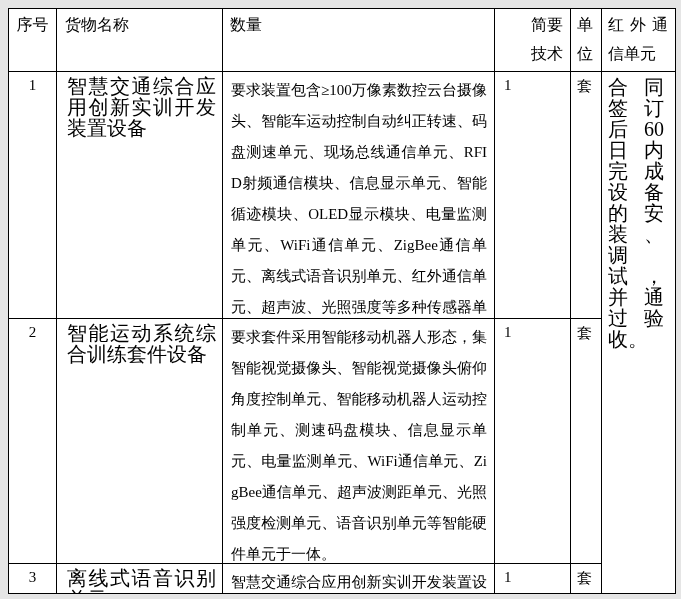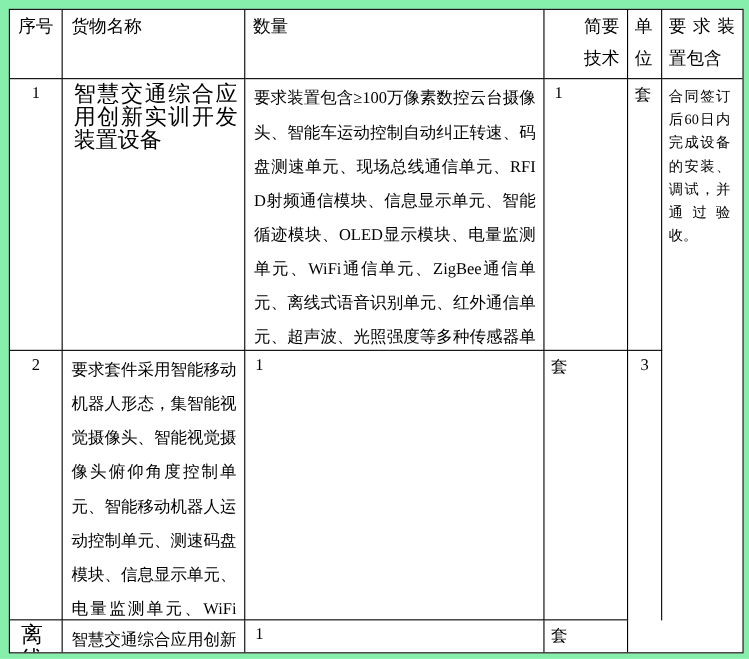--- a/index.html
+++ b/index.html
@@ -6,21 +6,21 @@
   body{
     width:681px;height:599px;
     background:#ffffff;
     font-family:"Liberation Serif","DejaVu Serif",serif;
     color:#000000;
     overflow:hidden;
   }
   .page{
     position:relative;
     width:681px;height:599px;
-    background:#86efac;
+    background:#e5e5e5;
   }
   .doc-table{
     position:absolute;
     left:8px;top:8px;
     width:668px;
     border:1px solid #000;
     display:grid;
     grid-template-columns:48px 166px 272px 76px 31px 1fr;
     grid-template-rows:63px 247px 245px 29px;
     box-sizing:border-box;
@@ -77,49 +77,50 @@
     font-size:15px;
     padding:5px 0 0 9px;
   }
   .cell-unit{
     font-size:15px;
     padding:5px 0 0 6px;
   }
   .cell-contract{
     grid-column:6;
     grid-row:2 / 5;
-    font-size:13px;
+    font-size:20px;
     line-height:21px;
     padding:5px 11px 0 6px;
     text-align:justify;
     text-justify:inter-character;
   }
 </style>
 </head>
 <body>
 
 <div class="page">
   <div class="doc-table">
 
     <div class="cell hcell h-no">序号</div>
     <div class="cell hcell h-name">货物名称</div>
     <div class="cell hcell h-qty">数量</div>
     <div class="cell hcell h-spec">简要技术规格</div>
     <div class="cell hcell h-unit">单位</div>
-    <div class="cell hcell h-date no-right">要求装置包含</div>
+    <div class="cell hcell h-date no-right">红外通信单元</div>
 
     <div class="cell cell-no">1</div>
     <div class="cell cell-name">智慧交通综合应用创新实训开发装置设备</div>
     <div class="cell cell-spec">要求装置包含≥100万像素数控云台摄像头、智能车运动控制自动纠正转速、码盘测速单元、现场总线通信单元、RFID射频通信模块、信息显示单元、智能循迹模块、OLED显示模块、电量监测单元、WiFi通信单元、ZigBee通信单元、离线式语音识别单元、红外通信单元、超声波、光照强度等多种传感器单元。</div>
     <div class="cell cell-qty">1</div>
     <div class="cell cell-unit">套</div>
 
     <div class="cell cell-contract no-right no-bottom">合同签订后60日内完成设备的安装、调试，并通过验收。</div>
 
     <div class="cell cell-no">2</div>
+    <div class="cell cell-name">智能运动系统综合训练套件设备</div>
     <div class="cell cell-spec">要求套件采用智能移动机器人形态，集智能视觉摄像头、智能视觉摄像头俯仰角度控制单元、智能移动机器人运动控制单元、测速码盘模块、信息显示单元、电量监测单元、WiFi通信单元、ZigBee通信单元、超声波测距单元、光照强度检测单元、语音识别单元等智能硬件单元于一体。</div>
     <div class="cell cell-qty">1</div>
     <div class="cell cell-unit">套</div>
 
     <div class="cell cell-no no-bottom">3</div>
     <div class="cell cell-name no-bottom">离线式语音识别单元</div>
     <div class="cell cell-spec no-bottom">智慧交通综合应用创新实训开发装置设备</div>
     <div class="cell cell-qty no-bottom">1</div>
     <div class="cell cell-unit no-bottom">套</div>
 

